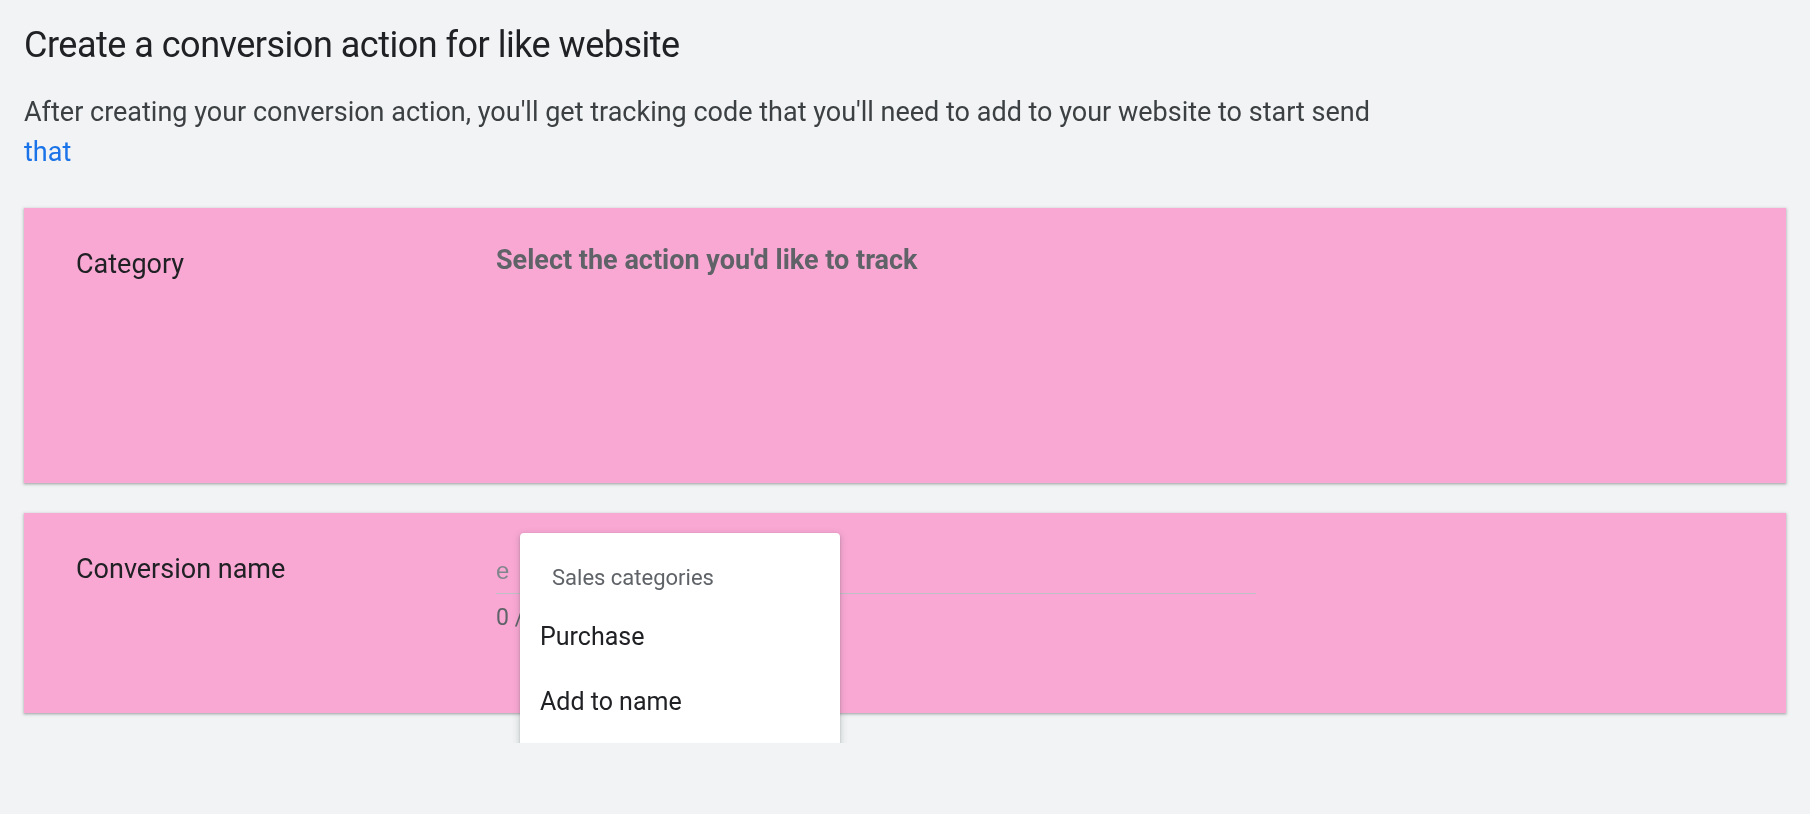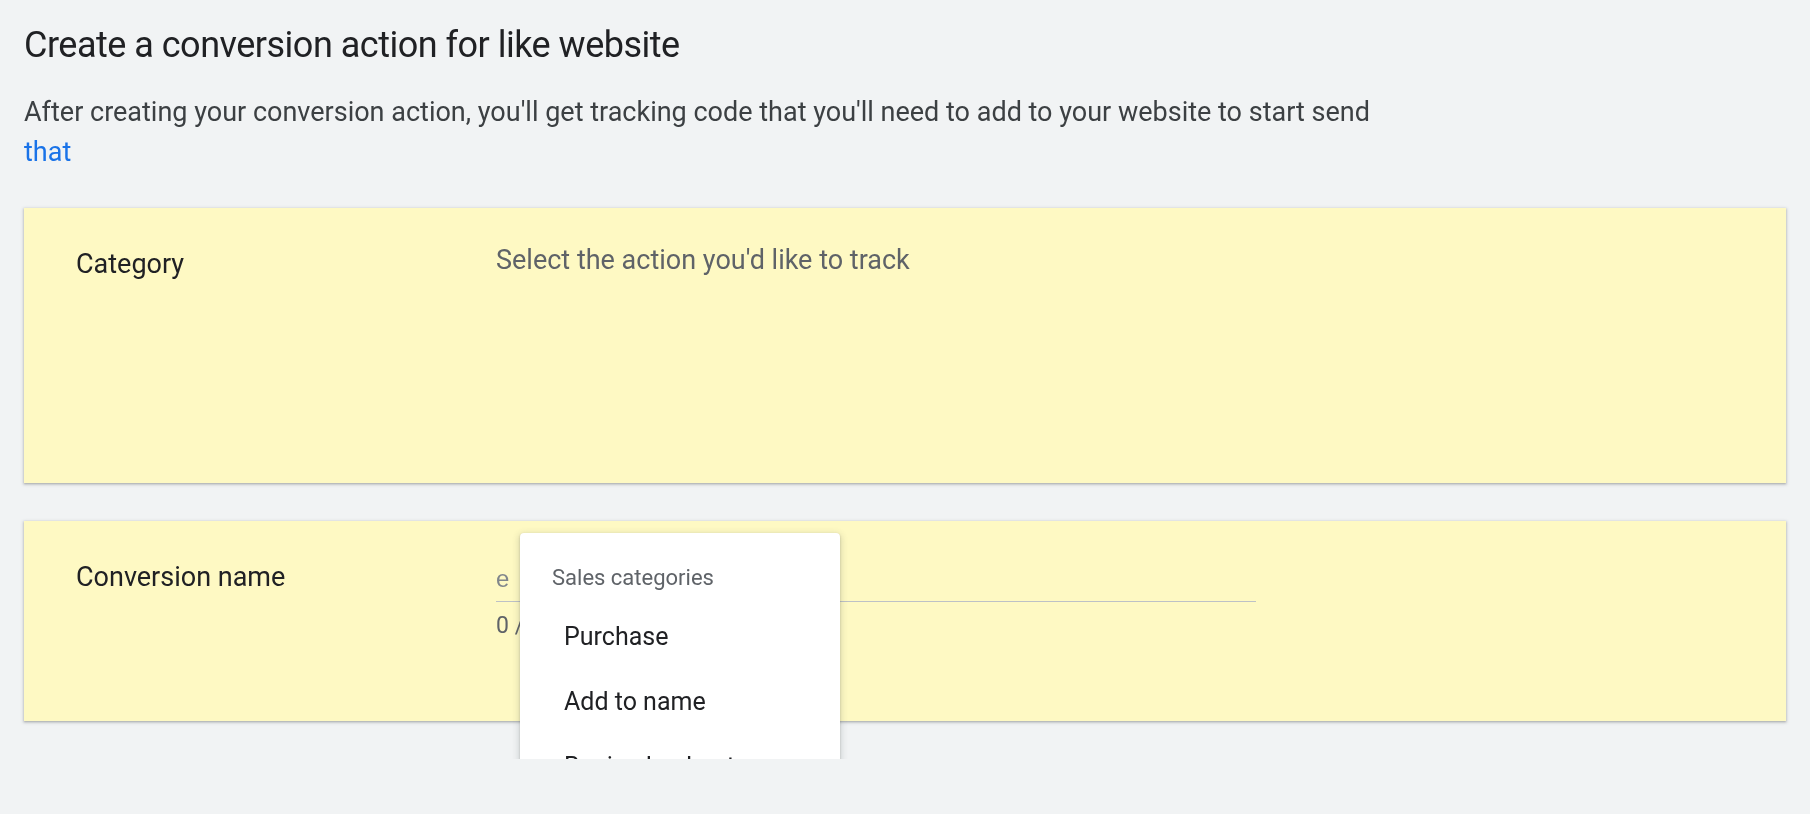--- a/index.html
+++ b/index.html
@@ -32,24 +32,24 @@
       white-space: nowrap;
       margin-top: 20px;
     }
     .learn-more-link {
       color: #1a73e8;
       text-decoration: none;
       display: block;
       margin-top: 2px;
     }
     .card {
-      background: #fef9c3;
+      background: #f9a8d4;
       border-radius: 0;
       box-shadow: 0 1px 2px 0 rgba(60,64,67,0.3), 0 1px 3px 1px rgba(60,64,67,0.15);
-      margin-bottom: 38px;
+      margin-bottom: 30px;
       position: relative;
     }
     .card-row {
       display: flex;
       align-items: flex-start;
       padding: 36px 52px;
       min-height: 120px;
     }
     .card-label {
       font-size: 27px;
@@ -57,21 +57,21 @@
       color: #202124;
       width: 420px;
       flex-shrink: 0;
       padding-top: 4px;
     }
     .card-content {
       flex: 1;
     }
     .category-hint {
       font-size: 27px;
-      font-weight: 400;
+      font-weight: 700;
       color: #5f6368;
     }
     .category-card .card-row {
       min-height: 275px;
     }
     .conversion-name-card .card-row {
       min-height: 200px;
     }
     .name-input-wrapper {
       position: relative;
@@ -110,21 +110,21 @@
     .dropdown-group-label {
       font-size: 22px;
       font-weight: 400;
       color: #5f6368;
       padding: 18px 32px 14px 32px;
     }
     .dropdown-item {
       font-size: 25px;
       font-weight: 400;
       color: #202124;
-      padding: 18px 44px;
+      padding: 18px 20px;
       cursor: pointer;
     }
     .cards-wrapper {
       position: relative;
     }
   </style>
 </head>
 <body>
 
 <div class="page-container">

